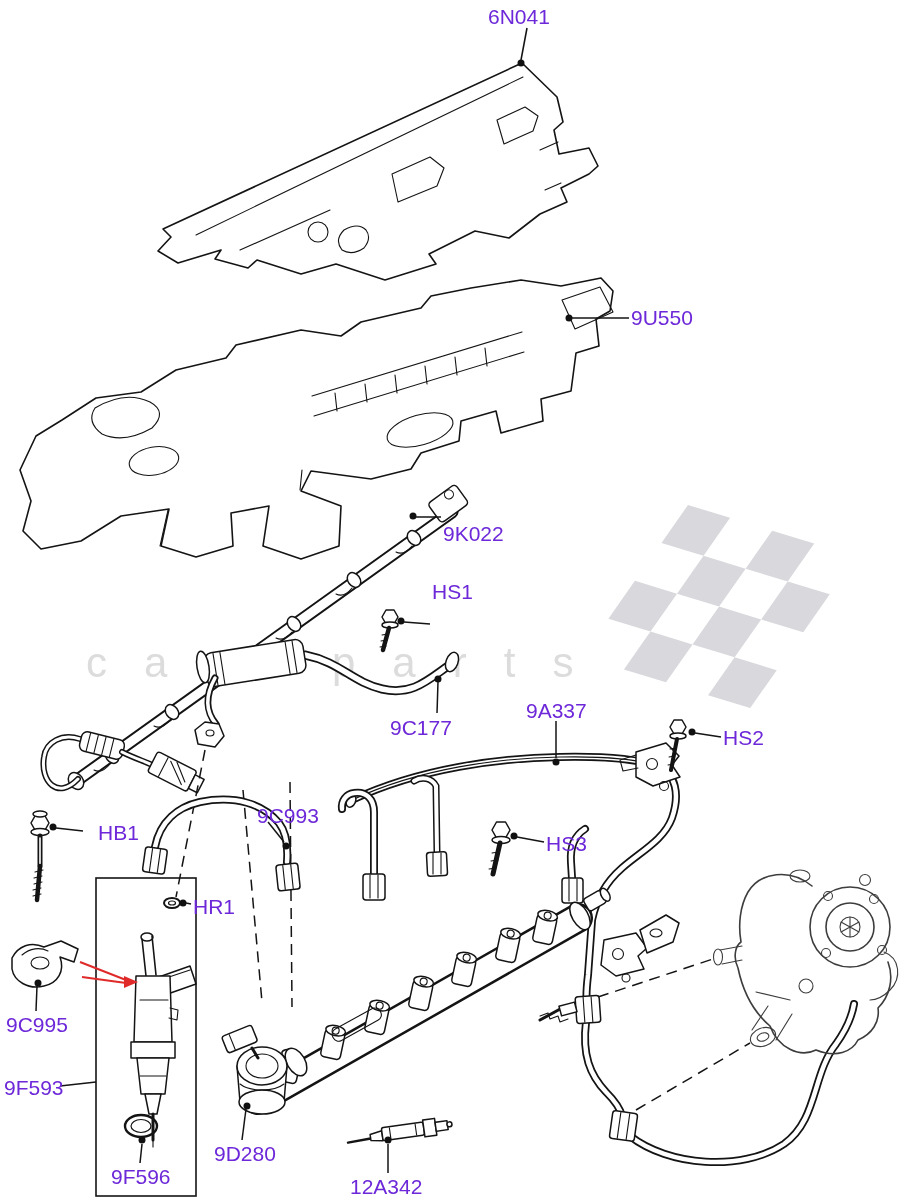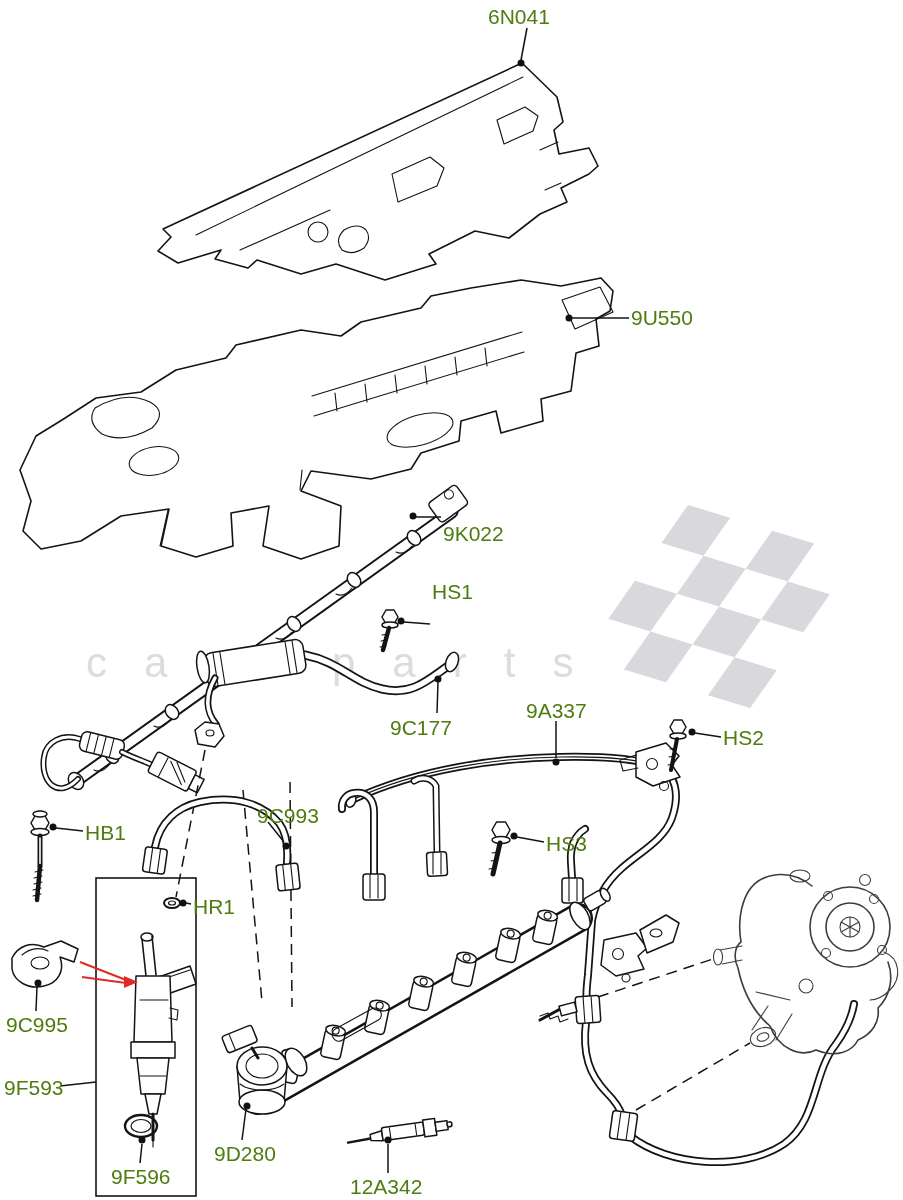--- a/index.html
+++ b/index.html
@@ -19,21 +19,21 @@
   .to{fill:none;stroke:#141414;stroke-linecap:round;}
   .ti{fill:none;stroke:#ffffff;stroke-linecap:round;}
   .dash{fill:none;stroke:#141414;stroke-width:1.5;stroke-dasharray:11 7;}
   .ldr{stroke:#141414;stroke-width:1.5;fill:none;}
   .dot{fill:#111;stroke:none;}
   .pump{stroke:#3d3d3d;}
   .pump .ln,.pump .tn{stroke:#3d3d3d;}
   .red{stroke:#e02a2a;stroke-width:2;fill:none;}
   .redf{fill:#e02a2a;stroke:none;}
   
-  .lbl{position:absolute;z-index:3;font-size:21px;color:#4d7c0f;white-space:nowrap;cursor:pointer;}
+  .lbl{position:absolute;z-index:3;font-size:21px;color:#6d28d9;white-space:nowrap;cursor:pointer;}
 </style>
 </head>
 <body>
 
 <div class="stage">
 
   <div class="wm-tagline">car parts</div>
 
   <svg class="flag" width="903" height="1200">
     <g transform="translate(688,505) rotate(17)">
@@ -404,20 +404,20 @@
 
   <div class="lbl" style="left:488px;top:5px">6N041</div>
   <div class="lbl" style="left:631px;top:306px">9U550</div>
   <div class="lbl" style="left:443px;top:522px">9K022</div>
   <div class="lbl" style="left:432px;top:580px">HS1</div>
   <div class="lbl" style="left:390px;top:716px">9C177</div>
   <div class="lbl" style="left:526px;top:699px">9A337</div>
   <div class="lbl" style="left:723px;top:726px">HS2</div>
   <div class="lbl" style="left:257px;top:804px">9C993</div>
   <div class="lbl" style="left:546px;top:832px">HS3</div>
-  <div class="lbl" style="left:85px;top:821px">HB1</div>
+  <div class="lbl" style="left:98px;top:821px">HB1</div>
   <div class="lbl" style="left:193px;top:895px">HR1</div>
   <div class="lbl" style="left:6px;top:1013px">9C995</div>
   <div class="lbl" style="left:4px;top:1076px">9F593</div>
   <div class="lbl" style="left:111px;top:1165px">9F596</div>
   <div class="lbl" style="left:214px;top:1142px">9D280</div>
   <div class="lbl" style="left:350px;top:1175px">12A342</div>
 </div>
 
 </body></html>

